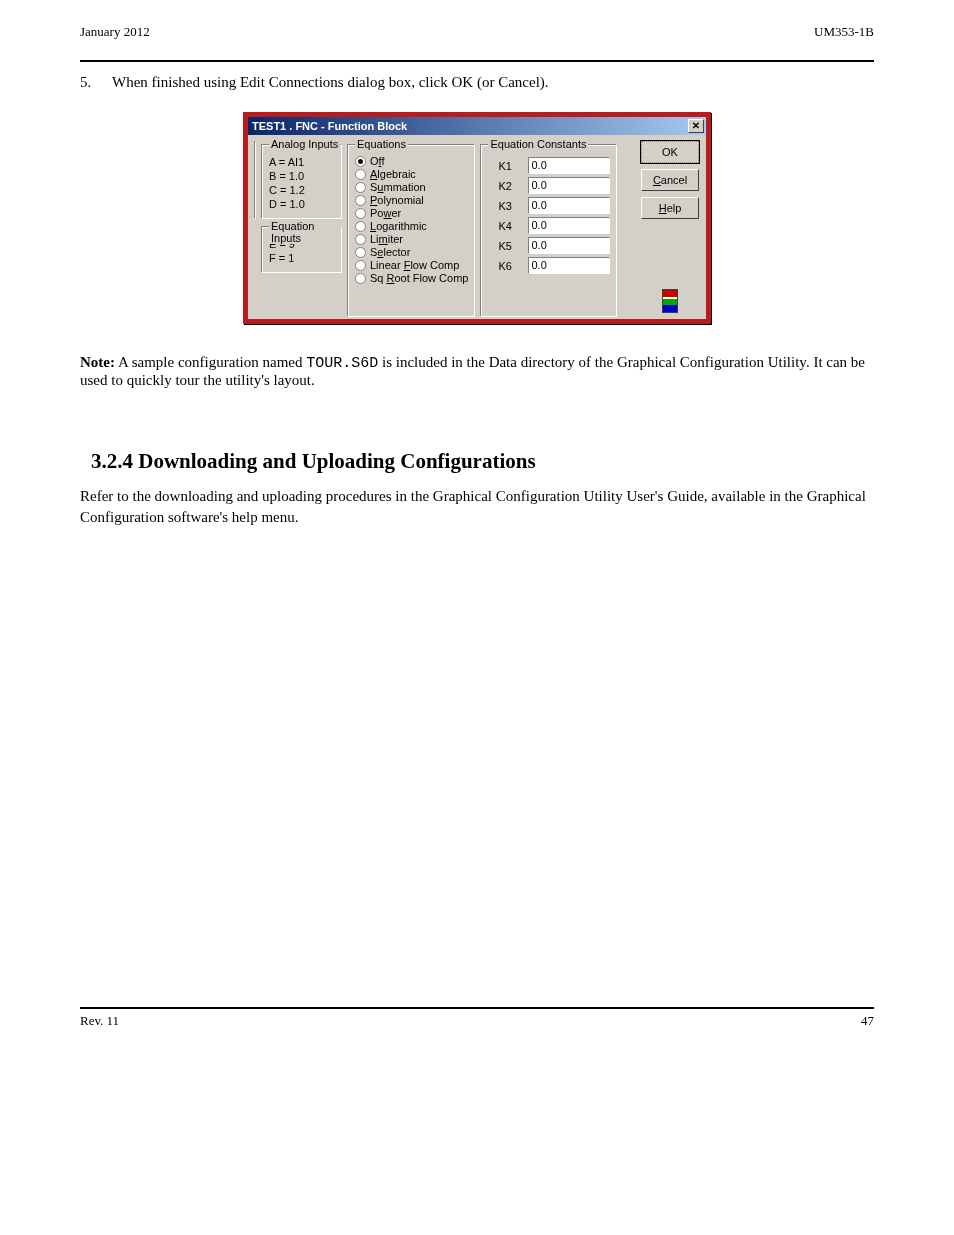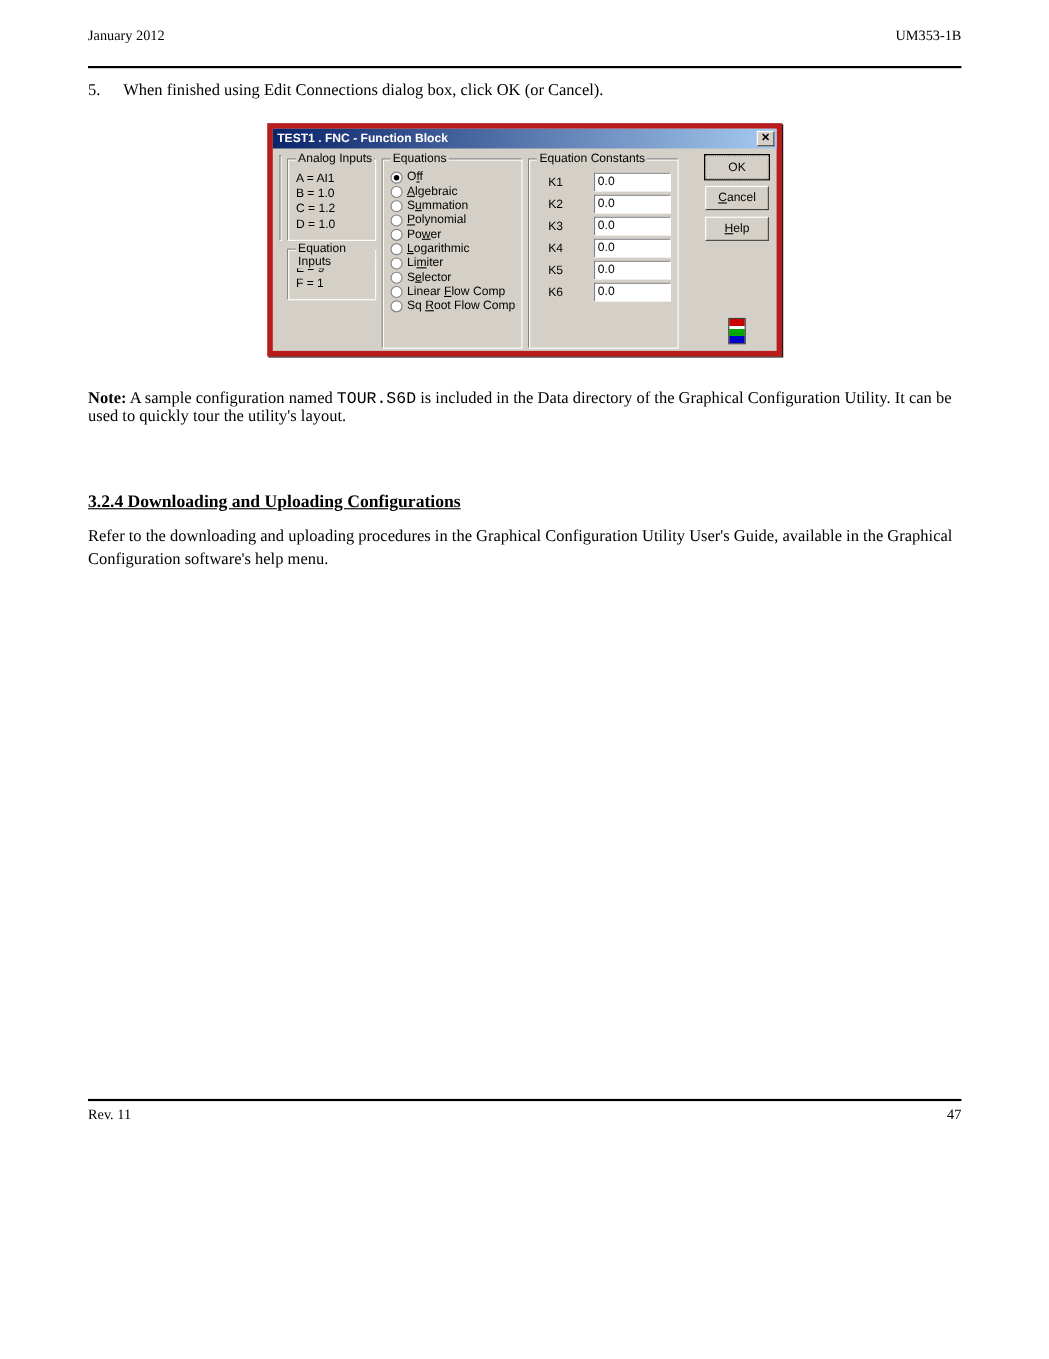--- a/index.html
+++ b/index.html
@@ -18,24 +18,23 @@
     border-top: 2px solid #000;
     margin: 20px 0 8px 0;
   }
   .header-line {
     display: flex;
     justify-content: space-between;
     font-size: 13px;
     margin-bottom: 10px;
   }
   .sec-title {
-    font-size: 16px;
+    font-size: 21px;
     font-weight: bold;
-    margin: 60px 0 12px 0;
-    text-decoration: underline;
+    margin: 60px 0 12px 11px;
   }
   .body-text {
     font-size: 15px;
     line-height: 1.35;
     margin: 10px 0;
   }
   .body-text-numbered {
     font-size: 15px;
     line-height: 1.35;
     margin: 10px 0 10px 0;
@@ -159,21 +158,21 @@
     content: "";
     width: 5px;
     height: 5px;
     border-radius: 50%;
     background: #000;
   }
   .under { text-decoration: underline; }
   .krow {
     display: flex;
     align-items: center;
-    gap: 20px;
+    gap: 8px;
     margin: 3px 0;
     padding-left: 10px;
   }
   .krow .klabel {
     width: 22px;
     font-size: 11px;
   }
   .kinput {
     flex: 1;
     height: 17px;

